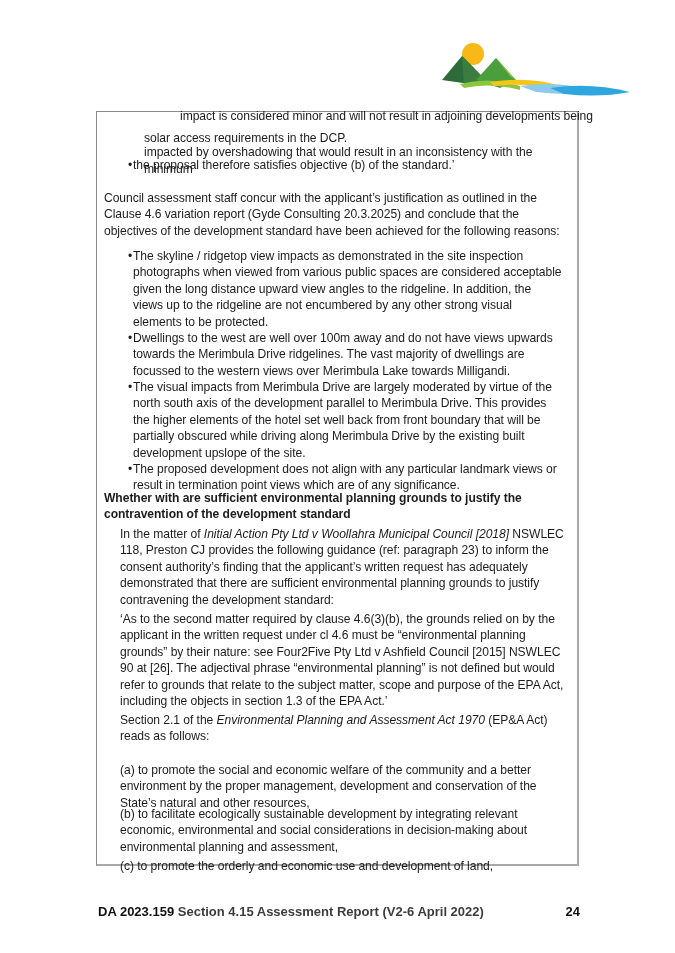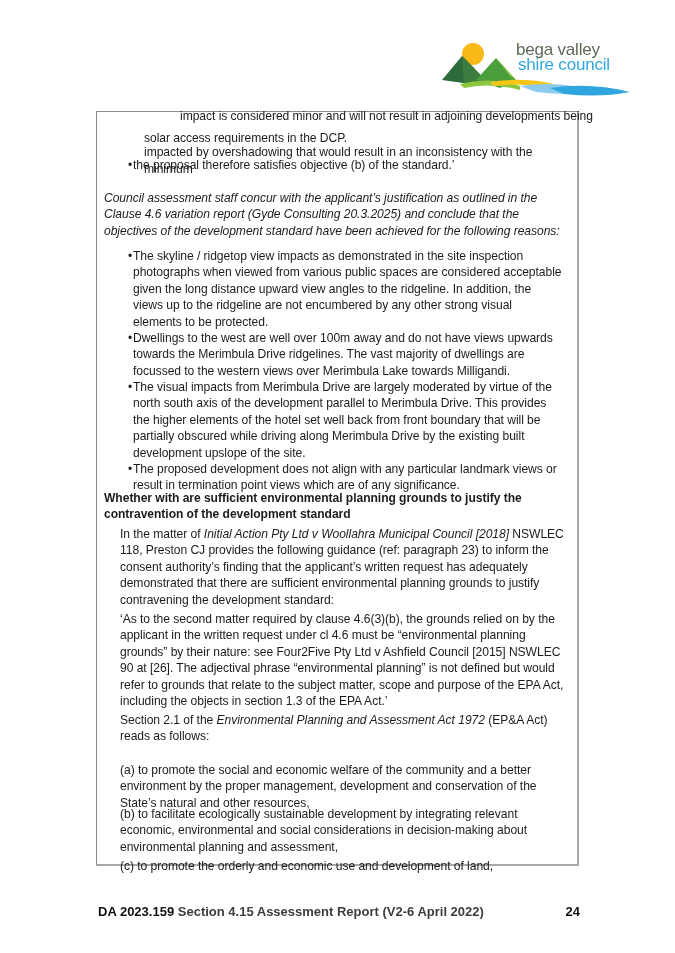--- a/index.html
+++ b/index.html
@@ -38,38 +38,34 @@
     <path d="M22 20 L40 38 L46 44 L24 50 Z" fill="#3a7d3e"></path>
     <path d="M36 44 L56 22 L76 44 L60 52 Z" fill="#4a9e3c"></path>
     <path d="M56 22 L76 44 L70 40 Z" fill="#8cc63f"></path>
     <path d="M20 48 Q50 40 80 50 L80 54 Q50 46 24 52 Z" fill="#8cc63f"></path>
   </svg>
   <svg width="200" height="62" viewBox="0 0 200 62" style="left:0;top:0;">
     <path d="M50 46 Q90 40 120 50 L118 54 Q88 46 54 50 Z" fill="#f5c518"></path>
     <path d="M80 50 Q120 44 160 56 Q130 60 96 56 Z" fill="#8ccbec"></path>
     <path d="M110 52 Q150 46 190 56 Q160 62 124 58 Z" fill="#2fa6df"></path>
   </svg>
-  <div class="logo-text">
-    <span class="l1">bega valley</span>
-    <span class="l2">shire council</span>
-  </div>
 </div>
 
 <div class="box">
   <div class="content">
     <p class="p in" style="top:-4px;padding-left:36px;">impact is considered minor and will not result in adjoining developments being</p>
     <p class="p in" style="top:12.4px;margin-top:20px;">impacted by overshadowing that would result in an inconsistency with the minimum</p>
     <p class="p in" style="top:18px;">solar access requirements in the DCP.</p>
 
     <div class="bullet-item" style="top:45.2px;">
       <span class="dot">•</span>
       <p class="txt">the proposal therefore satisfies objective (b) of the standard.’</p>
     </div>
 
-    <p class="p" style="top:78px;font-style:italic;">Council assessment staff concur with the applicant’s justification as outlined in the Clause 4.6 variation report (Gyde Consulting 20.3.2025) and conclude that the objectives of the development standard have been achieved for the following reasons:</p>
+    <p class="p" style="top:78px;">Council assessment staff concur with the applicant’s justification as outlined in the Clause 4.6 variation report (Gyde Consulting 20.3.2025) and conclude that the objectives of the development standard have been achieved for the following reasons:</p>
 
     <div class="bullet-item" style="top:136px;">
       <span class="dot">•</span>
       <p class="txt">The skyline / ridgetop view impacts as demonstrated in the site inspection photographs when viewed from various public spaces are considered acceptable given the long distance upward view angles to the ridgeline.  In addition, the views up to the ridgeline are not encumbered by any other strong visual elements to be protected.</p>
     </div>
     <div class="bullet-item" style="top:218px;">
       <span class="dot">•</span>
       <p class="txt">Dwellings to the west are well over 100m away and do not have views upwards towards the Merimbula Drive ridgelines.  The vast majority of dwellings are focussed to the western views over Merimbula Lake towards Milligandi.</p>
     </div>
     <div class="bullet-item" style="top:267px;">
@@ -80,21 +76,21 @@
       <span class="dot">•</span>
       <p class="txt">The proposed development does not align with any particular landmark views or result in termination point views which are of any significance.</p>
     </div>
 
     <p class="p b" style="top:378px;">Whether with are sufficient environmental planning grounds to justify the contravention of the development standard</p>
 
     <p class="p ind2" style="top:414px;"><span>In the matter of </span><i>Initial Action Pty Ltd v Woollahra Municipal Council [2018]</i><span> NSWLEC 118, Preston CJ provides the following guidance (ref: paragraph 23) to inform the consent authority’s finding that the applicant’s written request has adequately demonstrated that there are sufficient environmental planning grounds to justify contravening the development standard:</span></p>
 
     <p class="p ind2" style="top:499px;">‘As to the second matter required by clause 4.6(3)(b), the grounds relied on by the applicant in the written request under cl 4.6 must be “environmental planning grounds” by their nature: see Four2Five Pty Ltd v Ashfield Council [2015] NSWLEC 90 at [26]. The adjectival phrase “environmental planning” is not defined but would refer to grounds that relate to the subject matter, scope and purpose of the EPA Act, including the objects in section 1.3 of the EPA Act.’</p>
 
-    <p class="p ind2" style="top:600px;"><span>Section 2.1 of the </span><i>Environmental Planning and Assessment Act 1972</i><span> (EP&amp;A Act) reads as follows:</span></p>
+    <p class="p ind2" style="top:600px;"><span>Section 2.1 of the </span><i>Environmental Planning and Assessment Act 1970</i><span> (EP&amp;A Act) reads as follows:</span></p>
 
     <p class="p ind2" style="top:650px;">(a) to promote the social and economic welfare of the community and a better environment by the proper management, development and conservation of the State’s natural and other resources,</p>
     <p class="p ind2" style="top:694px;">(b)  to facilitate ecologically sustainable development by integrating relevant economic, environmental and social considerations in decision-making about environmental planning and assessment,</p>
     <p class="p ind2" style="top:746px;">(c)  to promote the orderly and economic use and development of land,</p>
   </div>
 </div>
 
 <div class="footer">
   <span>DA 2023.159</span><span class="rest"> Section 4.15 Assessment Report (V2-6 April 2022)</span>
   <span class="page">24</span>

